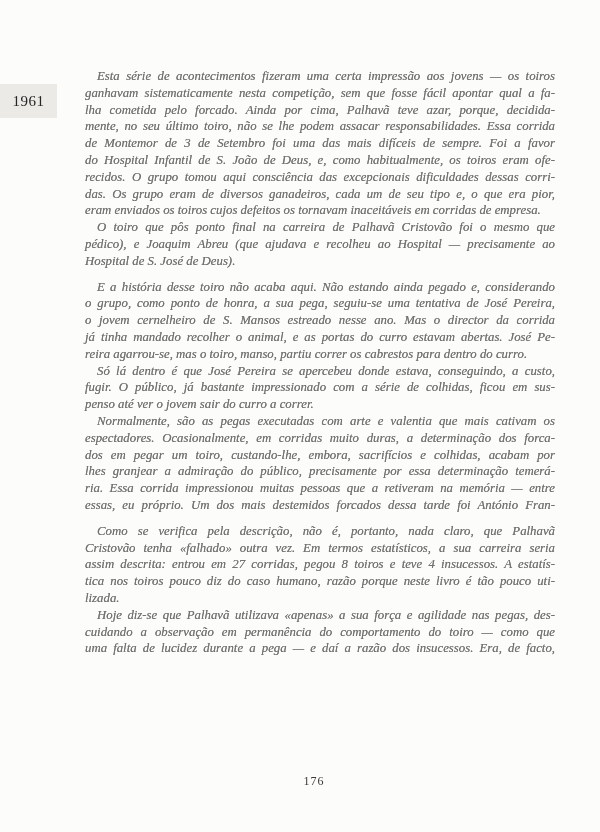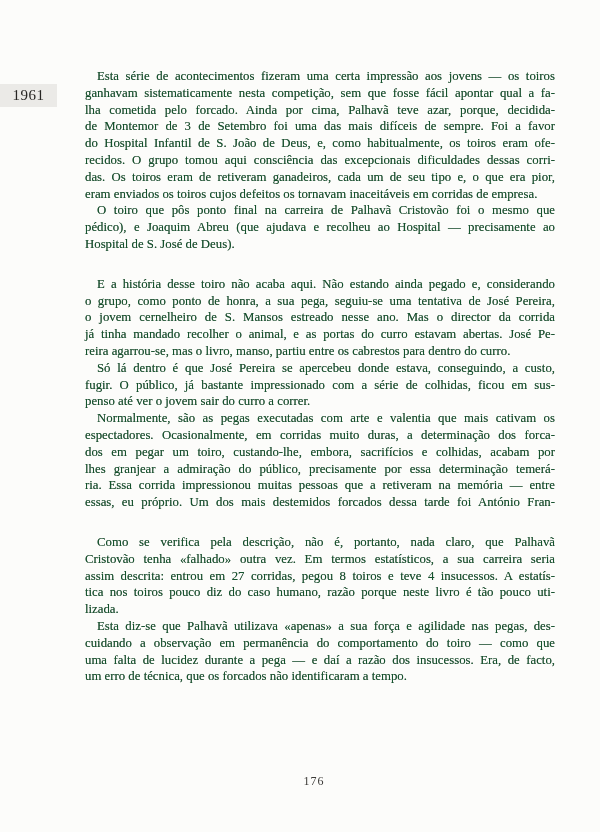--- a/index.html
+++ b/index.html
@@ -11,40 +11,41 @@
     margin: 0 auto;
     background: #fcfcfa;
     overflow: hidden;
     font-family: "Liberation Serif", "DejaVu Serif", serif;
   }
   .year-tab {
     position: absolute;
     left: 0;
     top: 84px;
     width: 57px;
-    height: 23px;
+    height: 34px;
     background: #ebeae7;
     display: flex;
     align-items: center;
     justify-content: center;
     font-size: 15px;
     letter-spacing: 0.5px;
     color: #262523;
   }
   .body-text {
     position: absolute;
     left: 85px;
     top: 68px;
     width: 470px;
     font-size: 12.8px;
     line-height: 16.8px;
-    color: #14532d;
+    color: #737373;
     text-shadow: 0 0 0.3px rgba(30,29,27,0.55);
+    font-style: italic;
   }
-  .section + .section { margin-top: 23px; }
+  .section + .section { margin-top: 9px; }
   .line {
     line-height: 16.8px;
     text-align: justify;
     text-align-last: justify;
     text-justify: inter-word;
     white-space: normal;
   }
   .line.first { text-indent: 12px; }
   .line.last { text-align-last: left; }
   .page-number {
@@ -65,39 +66,40 @@
   <div class="year-tab">
     <span>1961</span>
   </div>
 
   <div class="body-text">
       <div class="section">
         <div class="para">
           <div class="line first">Esta série de acontecimentos fizeram uma certa impressão aos jovens — os toiros</div>
           <div class="line">ganhavam sistematicamente nesta competição, sem que fosse fácil apontar qual a fa-</div>
           <div class="line">lha cometida pelo forcado. Ainda por cima, Palhavã teve azar, porque, decidida-</div>
+          <div class="line">mente, no seu último toiro, não se lhe podem assacar responsabilidades. Essa corrida</div>
           <div class="line">de Montemor de 3 de Setembro foi uma das mais difíceis de sempre. Foi a favor</div>
           <div class="line">do Hospital Infantil de S. João de Deus, e, como habitualmente, os toiros eram ofe-</div>
           <div class="line">recidos. O grupo tomou aqui consciência das excepcionais dificuldades dessas corri-</div>
-          <div class="line">das. Os toiros eram de retiveram ganadeiros, cada um de seu tipo e, o que era pior,</div>
+          <div class="line">das. Os grupo eram de diversos ganadeiros, cada um de seu tipo e, o que era pior,</div>
           <div class="line last">eram enviados os toiros cujos defeitos os tornavam inaceitáveis em corridas de empresa.</div>
         </div>
         <div class="para">
           <div class="line first">O toiro que pôs ponto final na carreira de Palhavã Cristovão foi o mesmo que</div>
           <div class="line">pédico), e Joaquim Abreu (que ajudava e recolheu ao Hospital — precisamente ao</div>
           <div class="line last">Hospital de S. José de Deus).</div>
         </div>
       </div>
       <div class="section">
         <div class="para">
           <div class="line first">E a história desse toiro não acaba aqui. Não estando ainda pegado e, considerando</div>
           <div class="line">o grupo, como ponto de honra, a sua pega, seguiu-se uma tentativa de José Pereira,</div>
           <div class="line">o jovem cernelheiro de S. Mansos estreado nesse ano. Mas o director da corrida</div>
           <div class="line">já tinha mandado recolher o animal, e as portas do curro estavam abertas. José Pe-</div>
-          <div class="line last">reira agarrou-se, mas o livro, manso, partiu entre os cabrestos para dentro do curro.</div>
+          <div class="line last">reira agarrou-se, mas o toiro, manso, partiu correr os cabrestos para dentro do curro.</div>
         </div>
         <div class="para">
           <div class="line first">Só lá dentro é que José Pereira se apercebeu donde estava, conseguindo, a custo,</div>
           <div class="line">fugir. O público, já bastante impressionado com a série de colhidas, ficou em sus-</div>
           <div class="line last">penso até ver o jovem sair do curro a correr.</div>
         </div>
         <div class="para">
           <div class="line first">Normalmente, são as pegas executadas com arte e valentia que mais cativam os</div>
           <div class="line">espectadores. Ocasionalmente, em corridas muito duras, a determinação dos forca-</div>
           <div class="line">dos em pegar um toiro, custando-lhe, embora, sacrifícios e colhidas, acabam por</div>
@@ -108,22 +110,21 @@
       </div>
       <div class="section">
         <div class="para">
           <div class="line first">Como se verifica pela descrição, não é, portanto, nada claro, que Palhavã</div>
           <div class="line">Cristovão tenha «falhado» outra vez. Em termos estatísticos, a sua carreira seria</div>
           <div class="line">assim descrita: entrou em 27 corridas, pegou 8 toiros e teve 4 insucessos. A estatís-</div>
           <div class="line">tica nos toiros pouco diz do caso humano, razão porque neste livro é tão pouco uti-</div>
           <div class="line last">lizada.</div>
         </div>
         <div class="para">
-          <div class="line first">Esta diz-se que Palhavã utilizava «apenas» a sua força e agilidade nas pegas, des-</div>
+          <div class="line first">Hoje diz-se que Palhavã utilizava «apenas» a sua força e agilidade nas pegas, des-</div>
           <div class="line">cuidando a observação em permanência do comportamento do toiro — como que</div>
           <div class="line">uma falta de lucidez durante a pega — e daí a razão dos insucessos. Era, de facto,</div>
-          <div class="line last">um erro de técnica, que os forcados não identificaram a tempo.</div>
         </div>
       </div>
     </div>
 
   <div class="page-number">176</div>
 </div>
 
 </body></html>

